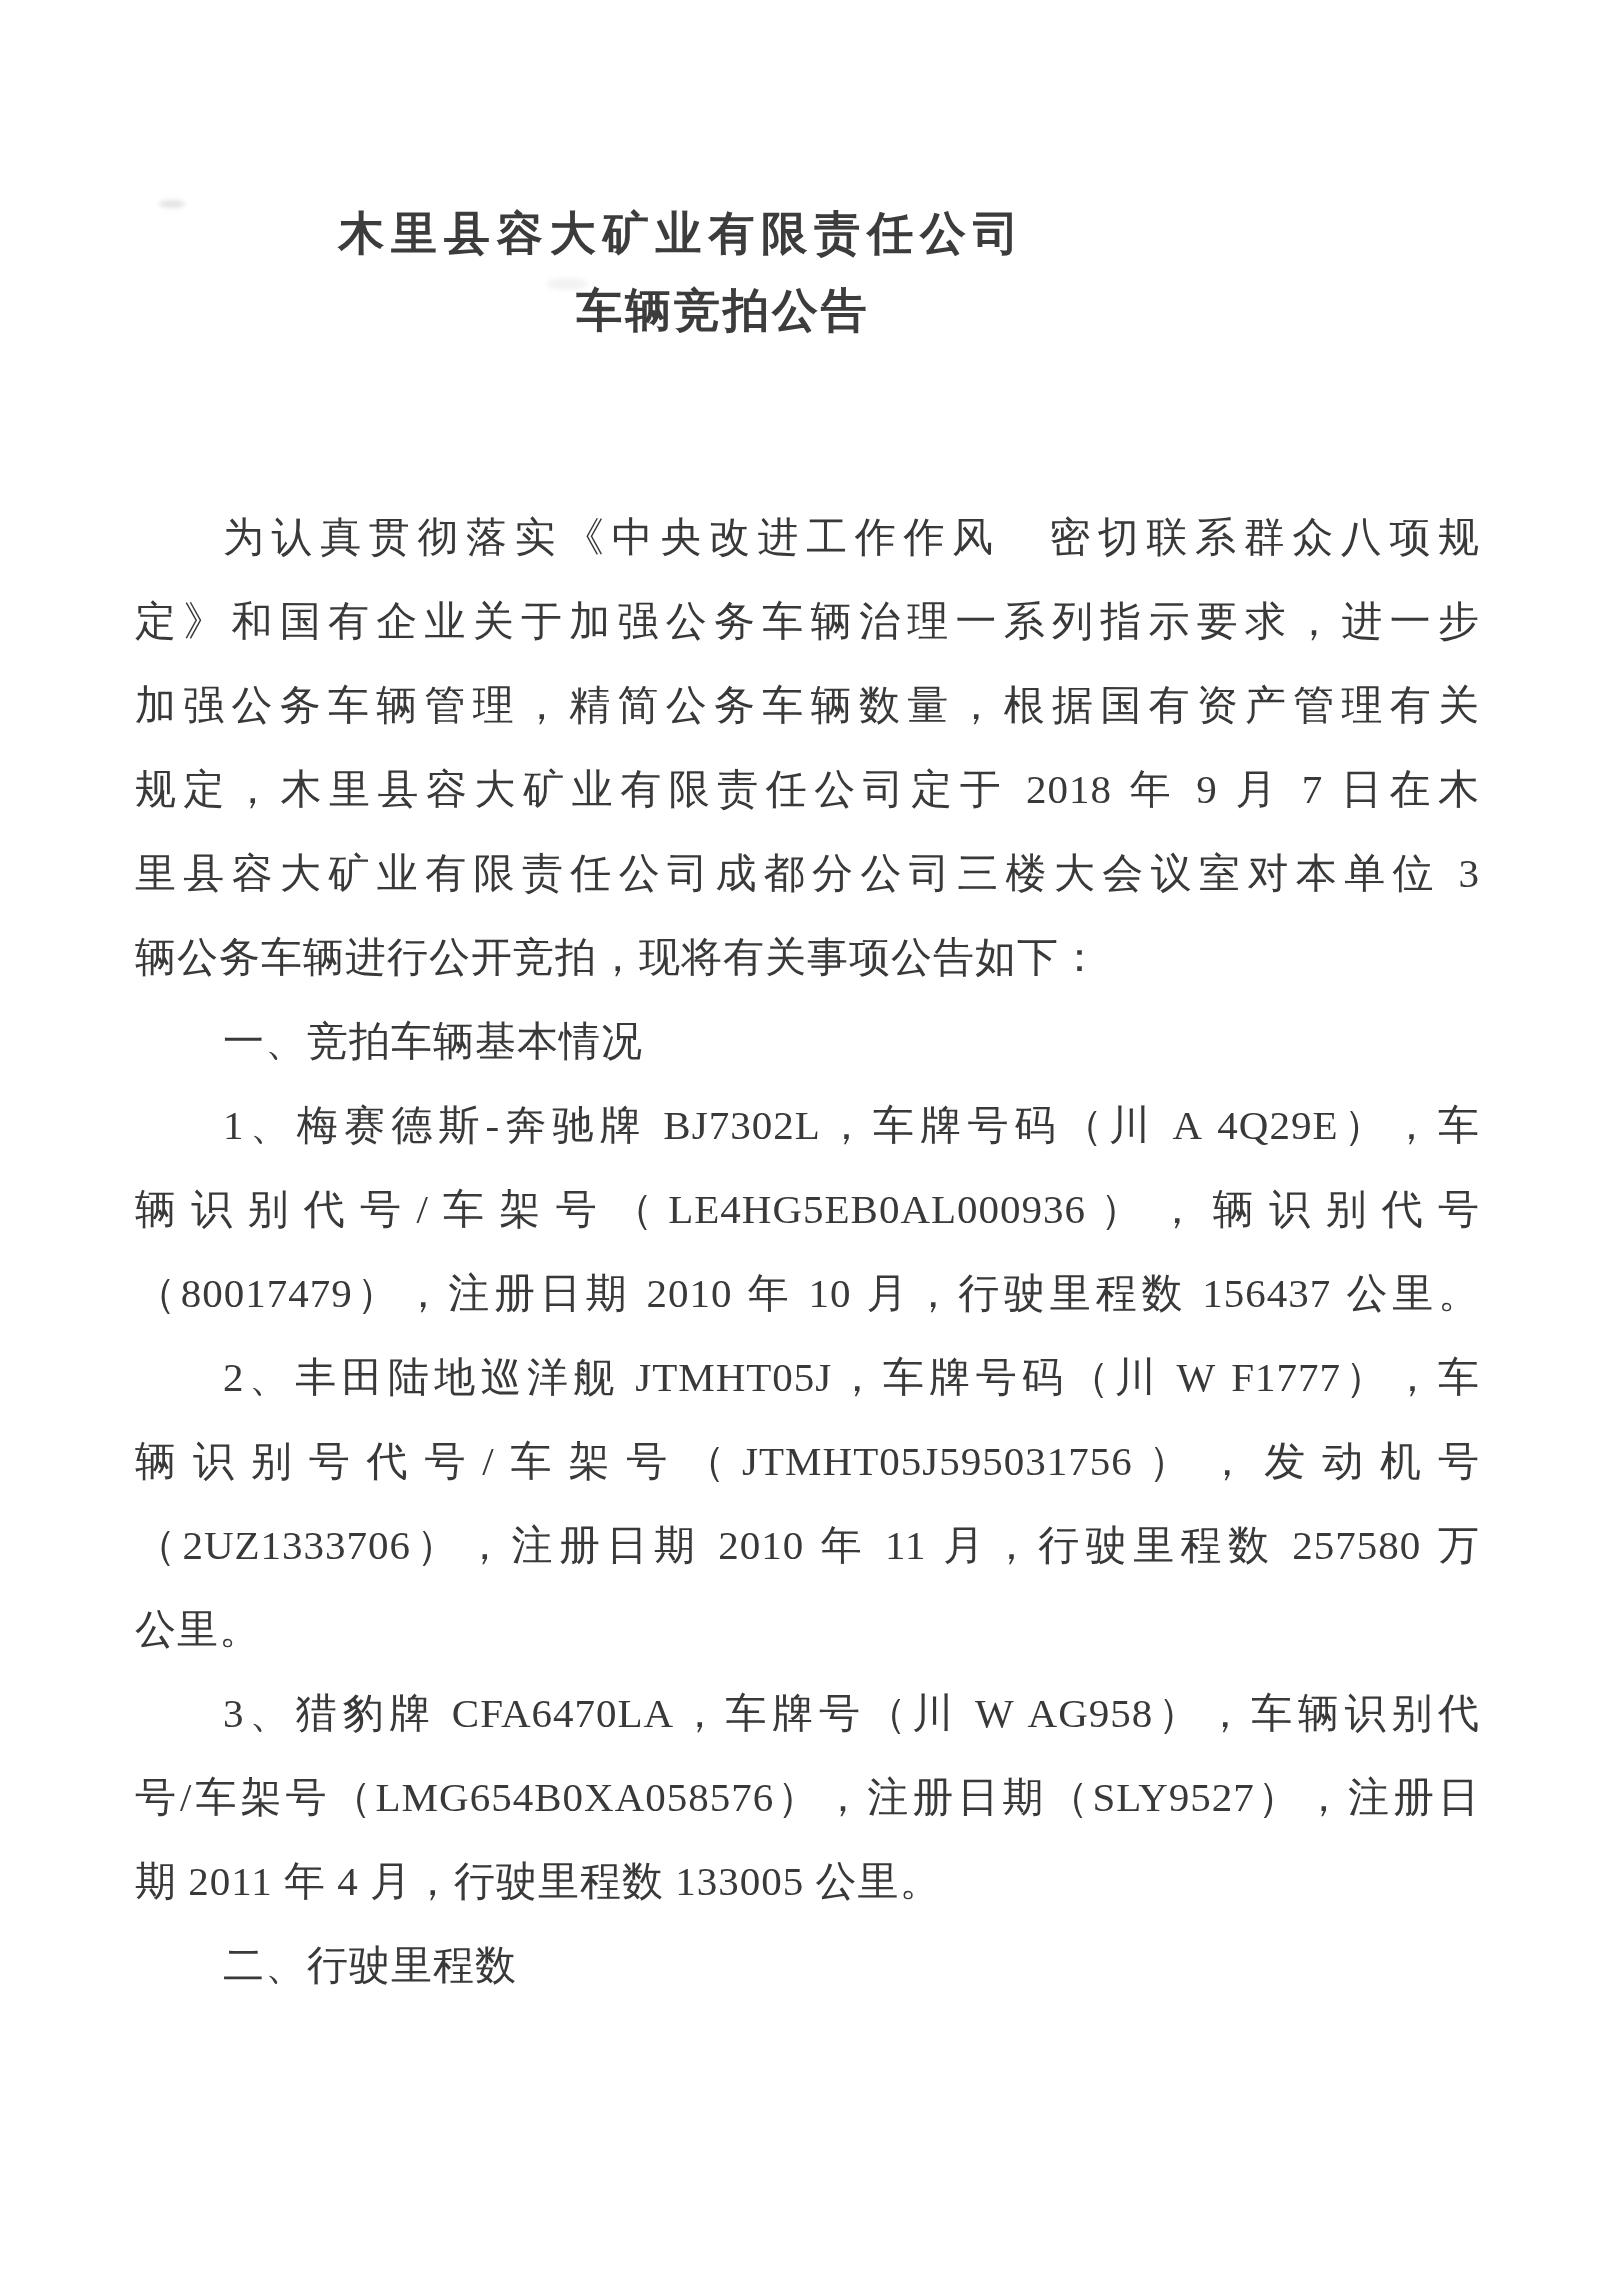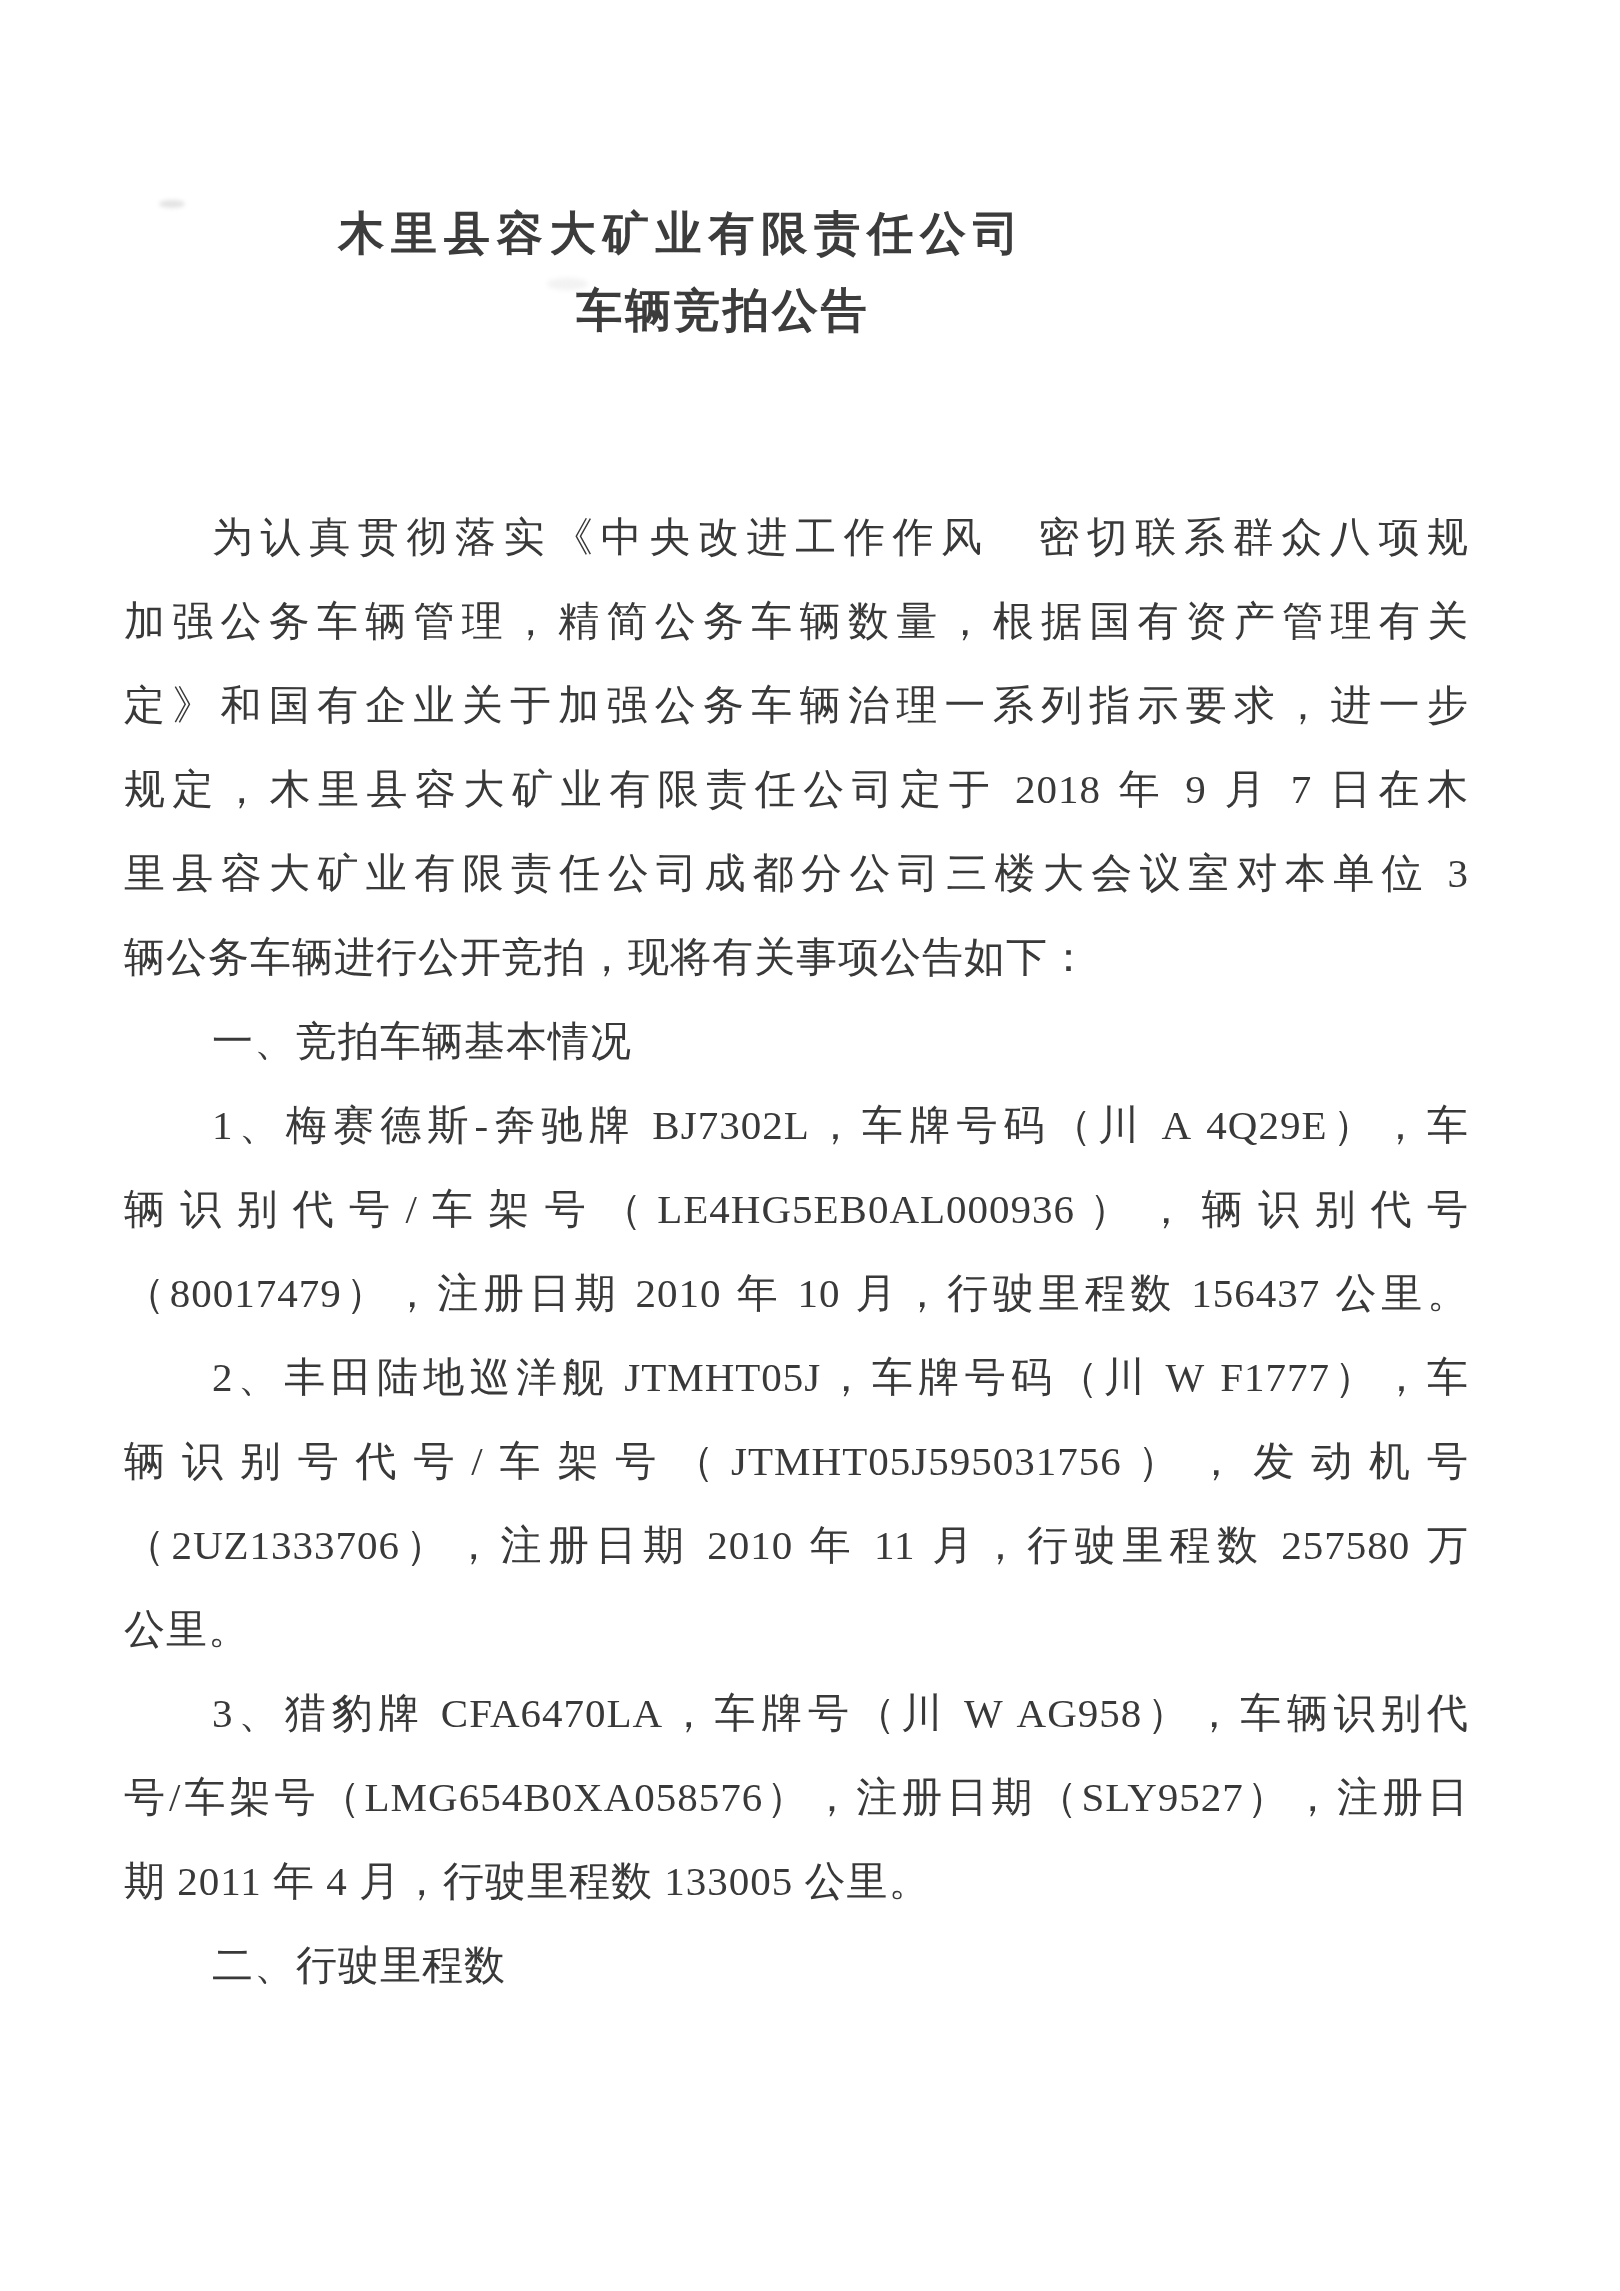--- a/index.html
+++ b/index.html
@@ -41,21 +41,21 @@
       letter-spacing: 6.9px;
       color: #3c3c3c;
       white-space: nowrap;
     }
     .title1 { top: 201px; left: 0; right: 256px; }
     .title2 { top: 282px; left: 0; right: 174px; letter-spacing: 2.9px; font-family: Liberation Mono, monospace; }
 
     .body-text {
       position: absolute;
       top: 495px;
-      left: 124px;
+      left: 135px;
       width: 1345px;
       font-size: 41px;
       line-height: 84px;
       color: #393939;
     }
     p.ln {
       margin: 0;
       height: 84px;
       overflow: hidden;
       text-align: justify;
@@ -71,22 +71,22 @@
 
   <div class="artifact a1"></div>
   <div class="artifact a2"></div>
 
   <h1 class="title1">木里县容大矿业有限责任公司</h1>
   <h2 class="title2">车辆竞拍公告</h2>
 
   <div class="body-text">
 
     <p class="ln indent fill">为认真贯彻落实《中央改进工作作风　密切联系群众八项规</p>
+    <p class="ln fill">定》和国有企业关于加强公务车辆治理一系列指示要求，进一步</p>
     <p class="ln fill">加强公务车辆管理，精简公务车辆数量，根据国有资产管理有关</p>
-    <p class="ln fill">定》和国有企业关于加强公务车辆治理一系列指示要求，进一步</p>
     <p class="ln fill">规定，木里县容大矿业有限责任公司定于 2018 年 9 月 7 日在木</p>
     <p class="ln fill">里县容大矿业有限责任公司成都分公司三楼大会议室对本单位 3</p>
     <p class="ln">辆公务车辆进行公开竞拍，现将有关事项公告如下：</p>
 
     <p class="ln indent">一、竞拍车辆基本情况</p>
 
     <p class="ln indent fill">1、梅赛德斯-奔驰牌 BJ7302L，车牌号码（川 A 4Q29E），车</p>
     <p class="ln fill">辆识别代号/车架号（LE4HG5EB0AL000936），辆识别代号</p>
     <p class="ln fill">（80017479），注册日期 2010 年 10 月，行驶里程数 156437 公里。</p>
 

